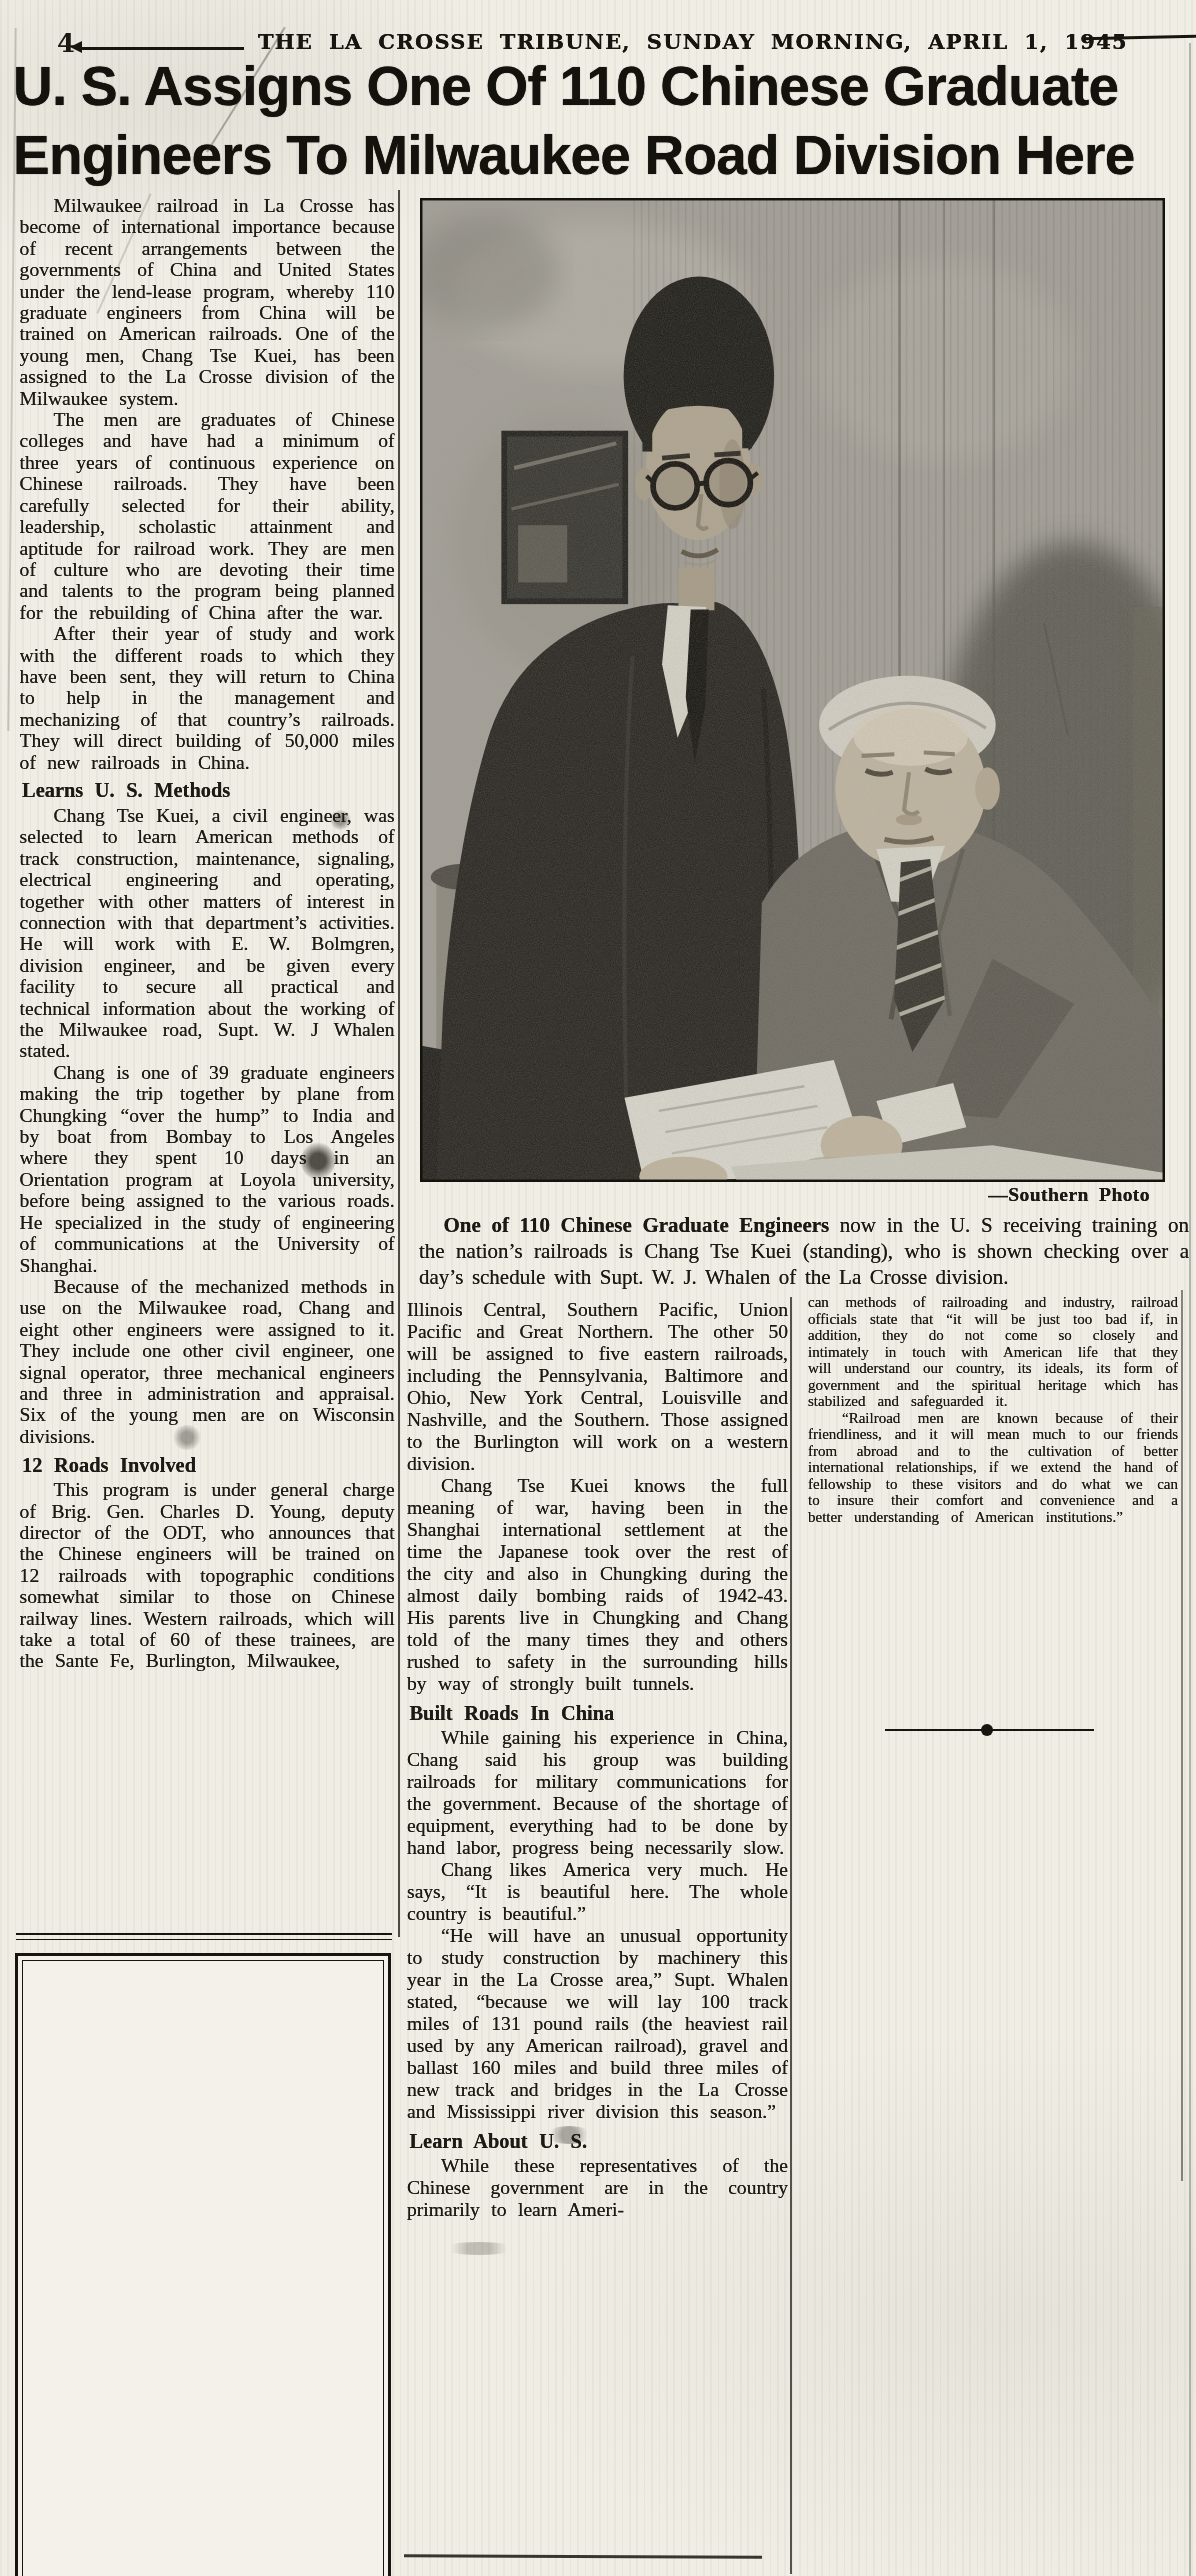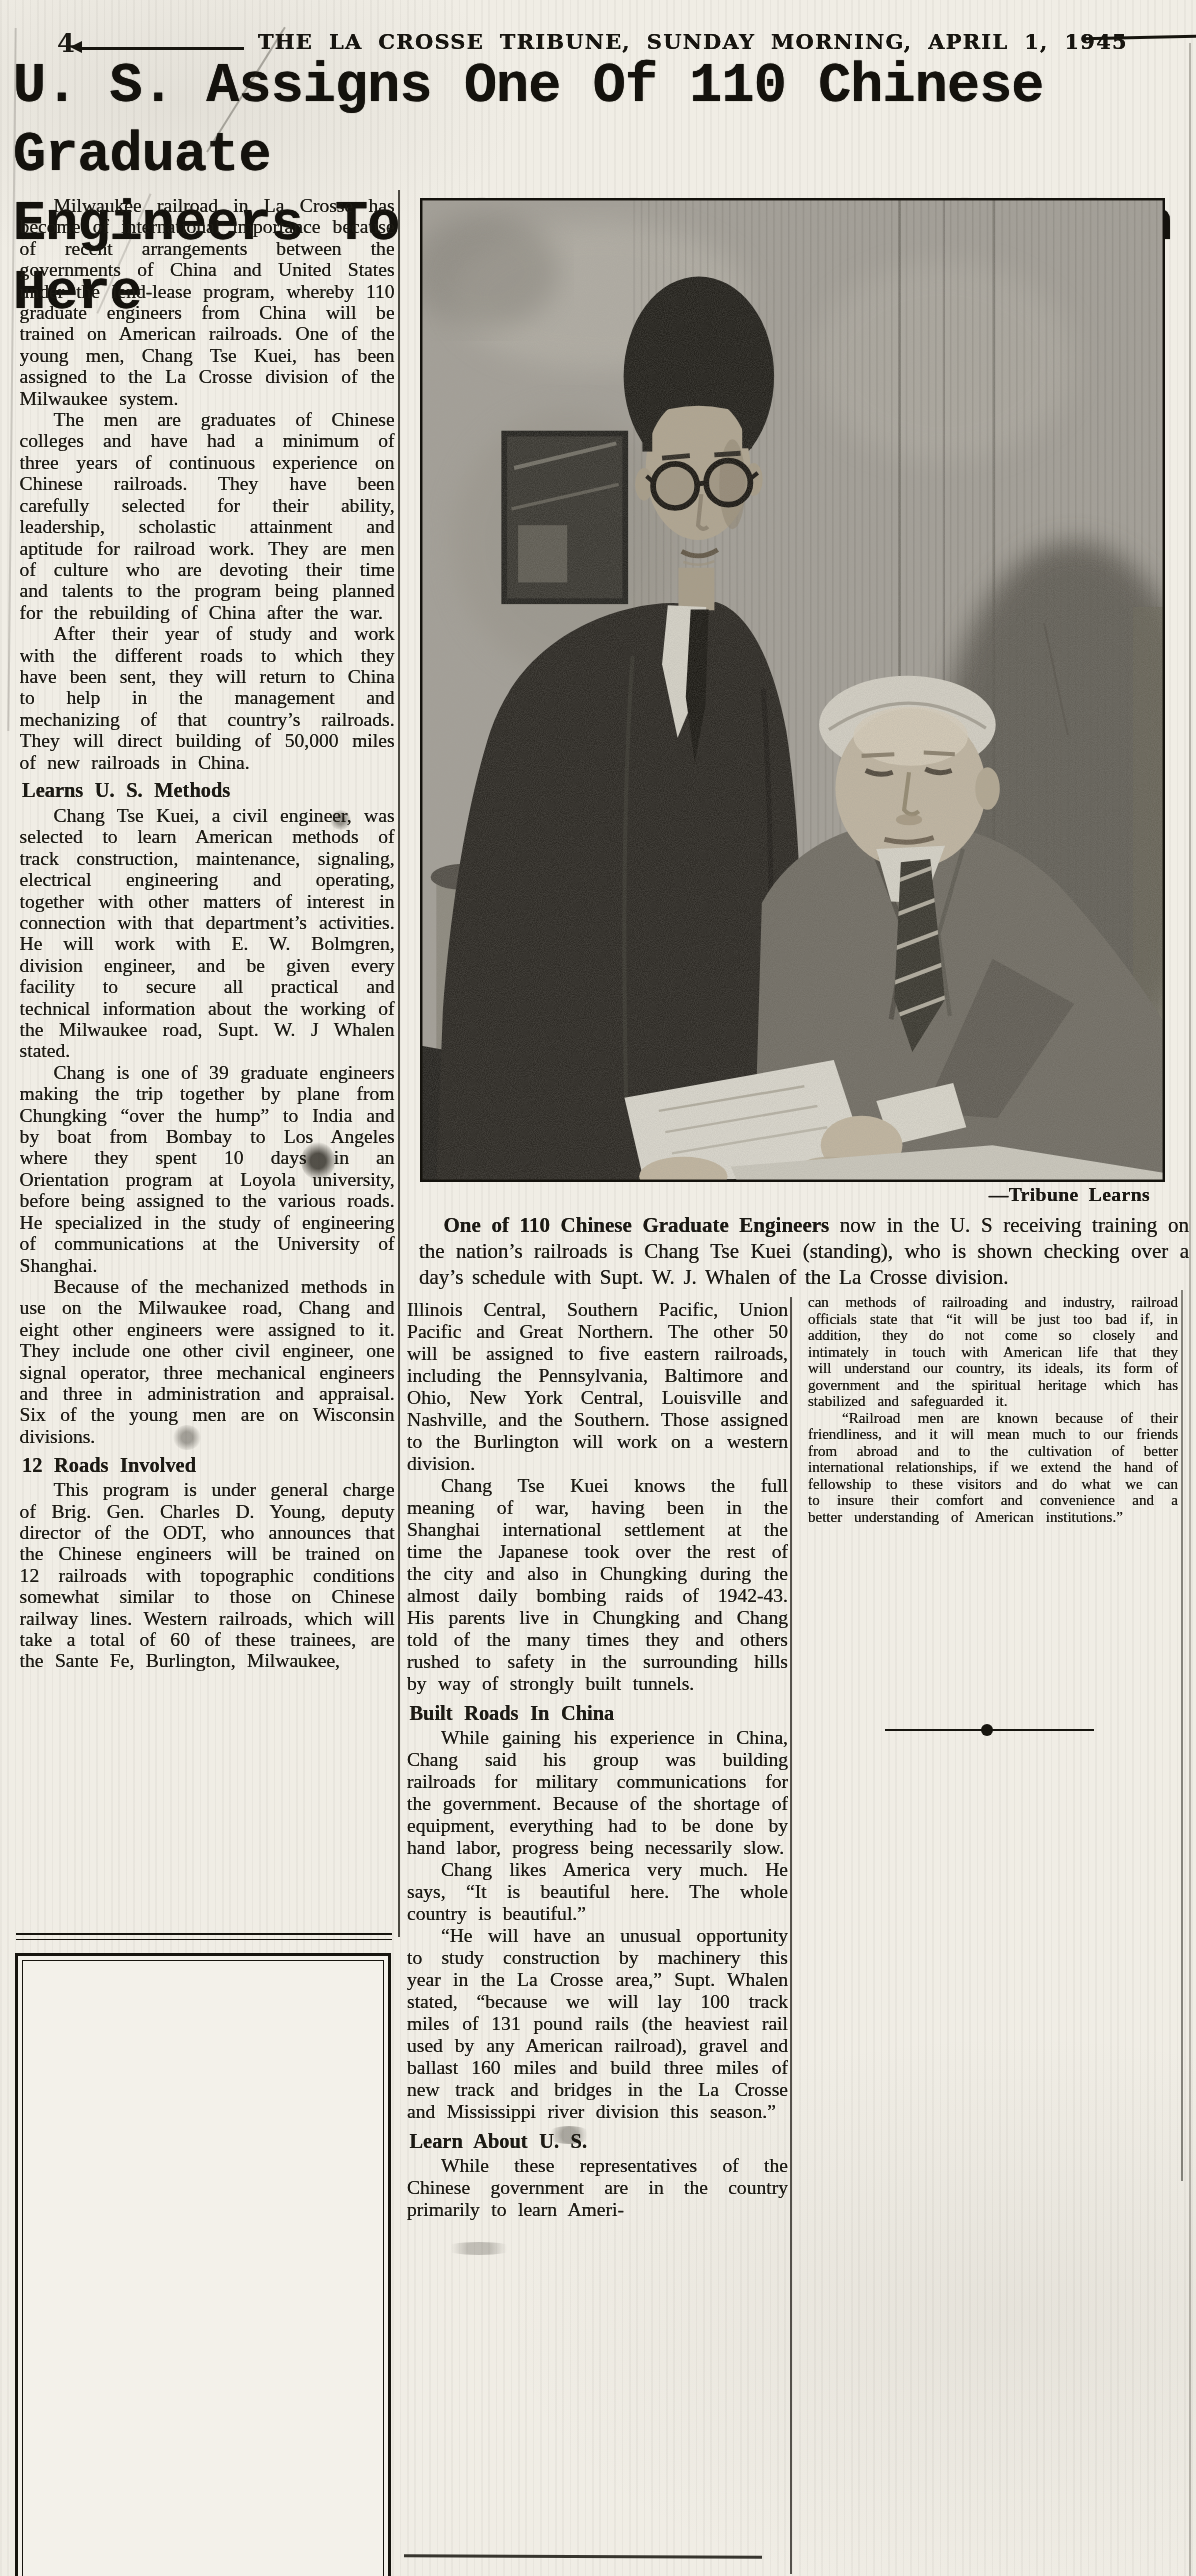--- a/index.html
+++ b/index.html
@@ -18,21 +18,21 @@
   .noninteract{cursor:default;}
 
   
   .page-number{left:57px;top:28px;font:bold 26px "DejaVu Serif",serif;letter-spacing:0.8px;}
   .mast-rule-left{left:82px;top:47px;width:162px;height:3.3px;background:#17150f;}
   .mast-arrowhead{left:70px;top:41px;width:0;height:0;border-top:6.5px solid transparent;border-bottom:6.5px solid transparent;border-right:12.3px solid #17150f;}
   .masthead-title{left:258px;top:29px;width:826px;font:bold 21px "DejaVu Serif",serif;letter-spacing:1.2px;word-spacing:7.4px;white-space:nowrap;color:#171510;text-shadow:0 0 0.5px #171510;}
   .mast-rule-right{left:1084px;top:36px;width:114px;height:3.3px;background:#17150f;transform:rotate(-1.2deg);}
 
   
-  .headline{left:13px;top:52px;width:1169px;font-family:Liberation Mono, monospace;font-weight:bold;color:#14120d;line-height:69px;font-size:55px;letter-spacing:-0.8px;text-shadow:0 0 0.8px #14120d;}
+  .headline{left:13px;top:52px;width:1169px;font-family:Liberation Sans, sans-serif;font-weight:bold;color:#14120d;line-height:69px;font-size:55px;letter-spacing:-0.8px;text-shadow:0 0 0.8px #14120d;}
 
   
   .col{position:absolute;text-align:justify;overflow:hidden;color:#1c1a14;text-shadow:0 0 0.4px rgba(25,22,16,.85);}
   .col p{margin:0;}
   .pg.para{text-indent:34px;}
   .pg.cont{text-indent:0;}
   .pg.subhead{font-weight:bold;text-align:left;text-indent:2.5px;padding:6.5px 0 2.5px 0;font-size:20.4px;line-height:23px;}
   #col-left{left:19.6px;top:195px;width:375px;height:1742px;font-size:19.6px;line-height:21.4px;word-spacing:6.5px;}
   #col-middle{left:407px;top:1299px;width:381px;height:1276px;font-size:19.6px;line-height:22px;word-spacing:6.5px;}
   #col-right{left:808px;top:1294px;width:370px;height:433px;font-size:15px;line-height:16.5px;word-spacing:8.2px;}
@@ -208,21 +208,21 @@
       <ellipse cx="540" cy="1158" rx="50" ry="36" fill="#c2b6a0"></ellipse>
       <ellipse cx="322" cy="1196" rx="54" ry="24" fill="#c2b6a0"></ellipse>
       <ellipse cx="500" cy="1190" rx="40" ry="18" fill="#b5aa94" opacity=".8"></ellipse>
       <polygon points="380,1184 700,1158 911,1192 911,1203 388,1203" fill="#ccc9be"></polygon>
     </g>
 
     <rect x="0" y="0" width="911" height="1203" filter="url(#grain)" opacity=".33"></rect>
     <rect x="1.5" y="1.5" width="908" height="1200" fill="none" stroke="#14120d" stroke-width="3"></rect>
   </svg>
 
-  <div class="abs credit">—Tribune Learns</div>
+  <div class="abs credit">—Southern Photo</div>
   <div class="abs caption">
     <span class="lead">One of 110 Chinese Graduate Engineers</span><span> now in the U. S receiving training on the nation’s railroads is Chang Tse Kuei (standing), who is shown checking over a day’s schedule with Supt. W. J. Whalen of the La Crosse division.</span>
   </div>
 
   <div id="col-middle" class="col">
       <p class="pg cont">Illinois Central, Southern Pacific, Union Pacific and Great Northern. The other 50 will be assigned to five eastern railroads, including the Pennsylvania, Baltimore and Ohio, New York Central, Louisville and Nashville, and the Southern. Those assigned to the Burlington will work on a western division.</p>
       <p class="pg para">Chang Tse Kuei knows the full meaning of war, having been in the Shanghai international settlement at the time the Japanese took over the rest of the city and also in Chungking during the almost daily bombing raids of 1942-43. His parents live in Chungking and Chang told of the many times they and others rushed to safety in the surrounding hills by way of strongly built tunnels.</p>
       <p class="pg subhead">Built Roads In China</p>
       <p class="pg para">While gaining his experience in China, Chang said his group was building railroads for military communications for the government. Because of the shortage of equipment, everything had to be done by hand labor, progress being necessarily slow.</p>
       <p class="pg para">Chang likes America very much. He says, “It is beautiful here. The whole country is beautiful.”</p>

